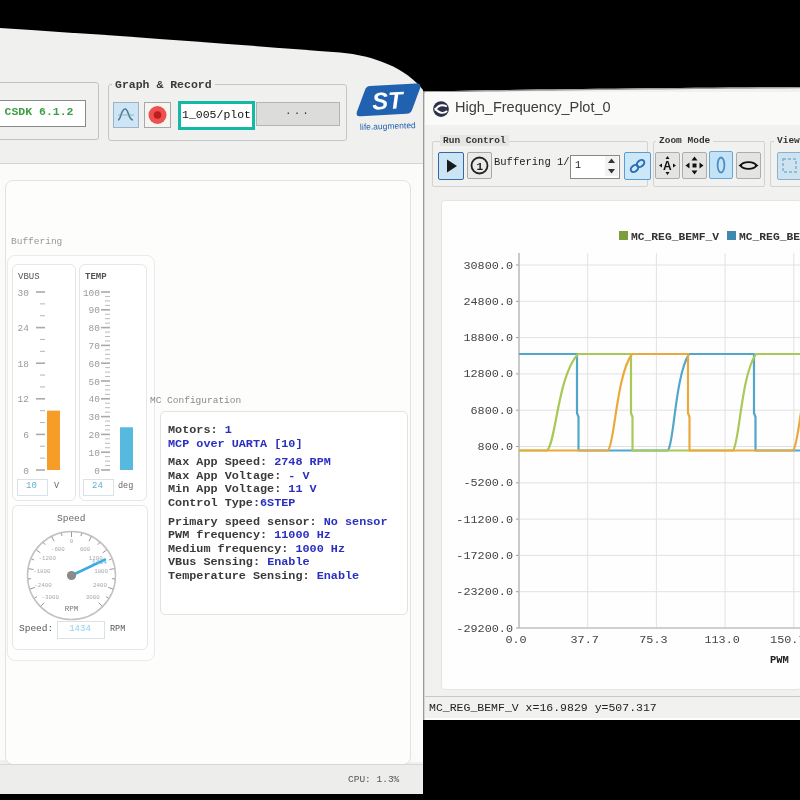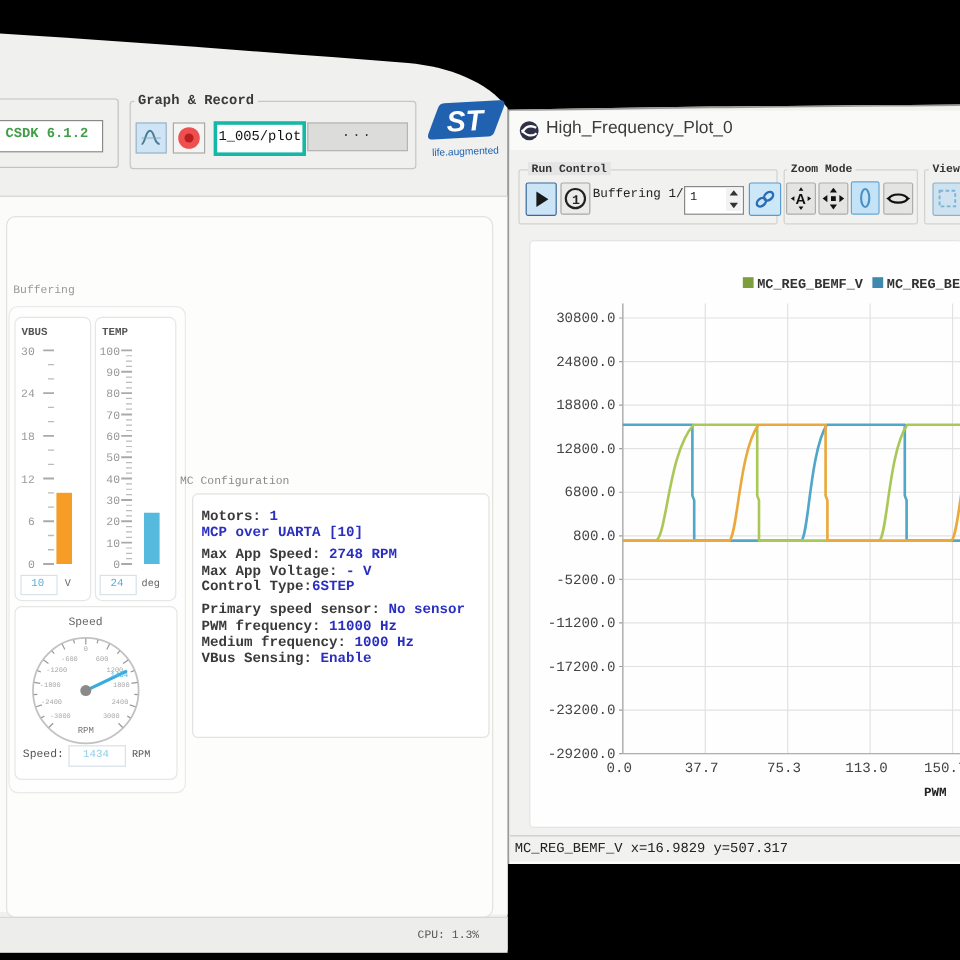--- a/index.html
+++ b/index.html
@@ -60,21 +60,21 @@
   </svg>
 
   <div class="abs" style="left:0;top:163px;width:423px;height:1px;background:#d4d4d2;"></div>
 
   <div class="abs" style="left:5px;top:180px;width:404px;height:583px;background:#fdfdfc;border:1px solid #e2e2e0;border-radius:8px;"></div>
   <div class="abs mono" style="left:11px;top:236px;font-size:9.5px;color:#999;">Buffering</div>
 
   <div class="abs" style="left:7px;top:255px;width:146px;height:404px;border:1px solid #eaeae8;border-radius:8px;background:#fefefe;"></div>
 
   <div class="abs" style="left:12px;top:264px;width:62px;height:235px;border:1px solid #e6e6e4;border-radius:6px;background:#fff;"></div>
-  <div class="abs mono" style="left:18px;top:272px;font-size:9px;font-weight:bold;color:#555;text-align:right;">VBUS</div>
+  <div class="abs mono" style="left:18px;top:272px;font-size:9px;font-weight:normal;color:#555;text-align:right;">VBUS</div>
   <svg class="abs" style="left:12px;top:285px;" width="62" height="195" viewBox="0 0 62 195" id="vbus-svg">
       <text x="17" y="188.5" font-size="9.5" fill="#9a9a9a" text-anchor="end" font-family="Liberation Mono, monospace">0</text>
       <line x1="24" y1="185" x2="33" y2="185" stroke="#aaa" stroke-width="1.6"></line>
       <text x="17" y="152.9" font-size="9.5" fill="#9a9a9a" text-anchor="end" font-family="Liberation Mono, monospace">6</text>
       <line x1="24" y1="149.4" x2="33" y2="149.4" stroke="#aaa" stroke-width="1.6"></line>
       <text x="17" y="117.3" font-size="9.5" fill="#9a9a9a" text-anchor="end" font-family="Liberation Mono, monospace">12</text>
       <line x1="24" y1="113.8" x2="33" y2="113.8" stroke="#aaa" stroke-width="1.6"></line>
       <text x="17" y="81.7" font-size="9.5" fill="#9a9a9a" text-anchor="end" font-family="Liberation Mono, monospace">18</text>
       <line x1="24" y1="78.2" x2="33" y2="78.2" stroke="#aaa" stroke-width="1.6"></line>
       <text x="17" y="46.099999999999994" font-size="9.5" fill="#9a9a9a" text-anchor="end" font-family="Liberation Mono, monospace">24</text>
@@ -205,26 +205,28 @@
   <div class="abs mono" style="left:110px;top:624px;font-size:8.5px;color:#555;">RPM</div>
 
   <div class="abs mono" style="left:150px;top:395px;font-size:9.5px;color:#8a8a8a;">MC Configuration</div>
   <div class="abs" style="left:160px;top:411px;width:246px;height:202px;border:1px solid #e2e2e0;border-radius:5px;background:#fff;"></div>
   <div class="abs mono" id="mccfg" style="left:168px;top:424px;font-size:11.8px;font-weight:bold;color:#3a3a3a;line-height:13.6px;white-space:nowrap;">
     <div>Motors: <span class="b">1</span></div>
     <div class="b">MCP over UARTA [10]</div>
     <div style="height:5px;"></div>
     <div>Max App Speed: <span class="b">2748 RPM</span></div>
     <div>Max App Voltage: <span class="b">- V</span></div>
+    <div>Min App Voltage: <span class="b">11 V</span></div>
     <div>Control Type:<span class="b">6STEP</span></div>
     <div style="height:5px;"></div>
     <div>Primary speed sensor: <span class="b">No sensor</span></div>
     <div>PWM frequency: <span class="b">11000 Hz</span></div>
     <div>Medium frequency: <span class="b">1000 Hz</span></div>
     <div>VBus Sensing: <span class="b">Enable</span></div>
+    <div>Temperature Sensing: <span class="b">Enable</span></div>
   </div>
 
   <div class="abs" style="left:0;top:764px;width:423px;height:29px;background:#ededeb;border-top:1px solid #d8d8d6;"></div>
   <div class="abs mono" style="left:348px;top:774px;font-size:9.5px;color:#555;">CPU: 1.3%</div>
 
   <div class="abs" style="left:425px;top:92px;width:375px;height:628px;overflow:hidden;">
 
     <div class="abs" style="left:0;top:0;width:375px;height:33px;background:#fafaf9;"></div>
     <svg class="abs" style="left:7px;top:8px;" width="18" height="18" viewBox="0 0 16 16">
       <circle cx="8" cy="8" r="7" fill="#2e3148"></circle>

